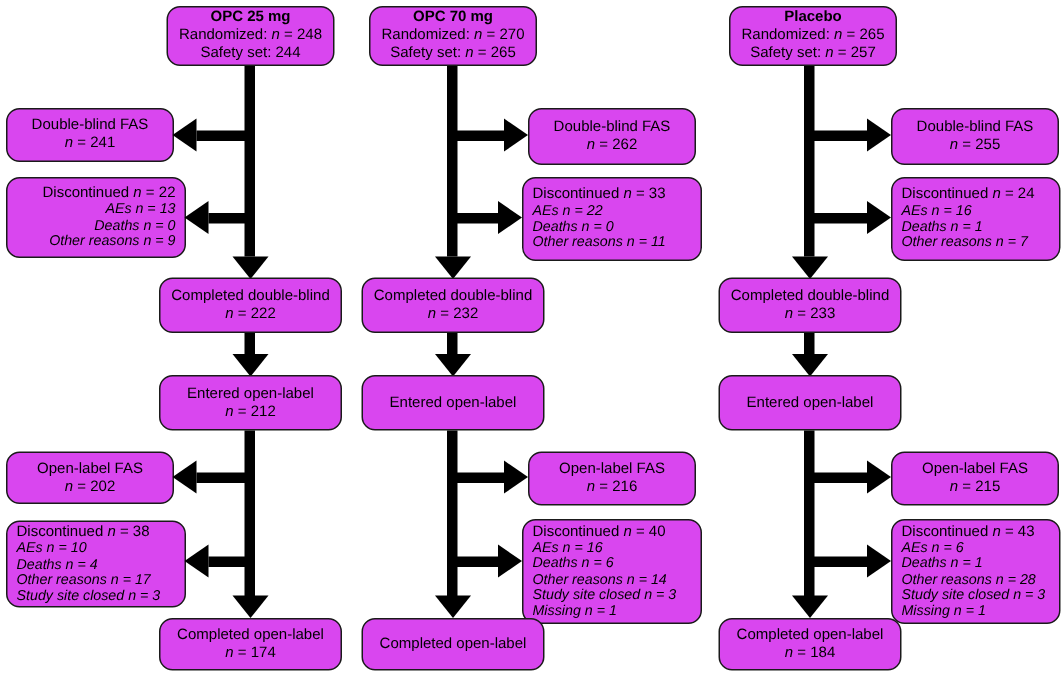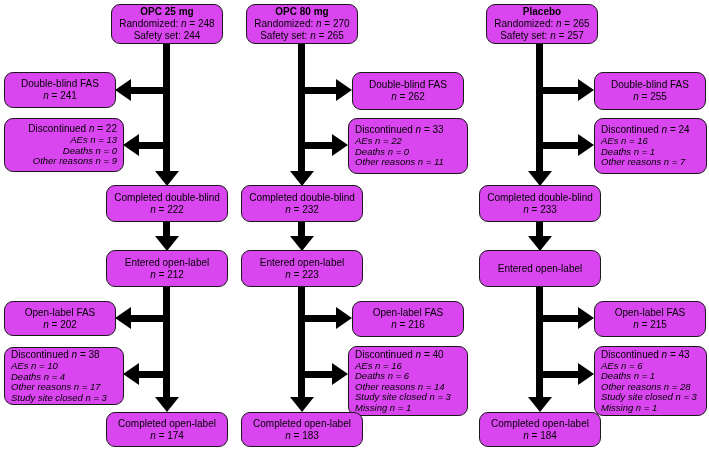--- a/index.html
+++ b/index.html
@@ -83,21 +83,21 @@
   </div>
   <div class="shaft-h" style="left:139px;top:371px;width:28px;"></div>
   <div class="head-left" style="left:123px;top:363px;"></div>
 
   <div class="box center" style="left:106px;top:412px;width:122px;height:35px;">
     <div>Completed open-label</div>
     <div><i>n</i> = 174</div>
   </div>
 
   <div class="box center" style="left:246px;top:4px;width:112px;height:40px;">
-    <div class="bold">OPC 80 mg</div>
+    <div class="bold">OPC 70 mg</div>
     <div>Randomized: <i>n</i> = 270</div>
     <div>Safety set: <i>n</i> = 265</div>
   </div>
   <div class="shaft-v" style="left:298px;top:44px;height:127px;"></div>
   <div class="head-down" style="left:290px;top:171px;"></div>
 
   <div class="box center" style="left:352px;top:72px;width:112px;height:38px;">
     <div>Double-blind FAS</div>
     <div><i>n</i> = 262</div>
   </div>
@@ -115,21 +115,20 @@
 
   <div class="box center" style="left:241px;top:185px;width:122px;height:37px;">
     <div>Completed double-blind</div>
     <div><i>n</i> = 232</div>
   </div>
   <div class="shaft-v" style="left:298px;top:222px;height:14px;"></div>
   <div class="head-down" style="left:290px;top:236px;"></div>
 
   <div class="box center" style="left:241px;top:250px;width:122px;height:37px;">
     <div>Entered open-label</div>
-    <div><i>n</i> = 223</div>
   </div>
   <div class="shaft-v" style="left:298px;top:287px;height:111px;"></div>
   <div class="head-down" style="left:290px;top:397px;"></div>
 
   <div class="box center" style="left:352px;top:301px;width:112px;height:36px;">
     <div>Open-label FAS</div>
     <div><i>n</i> = 216</div>
   </div>
   <div class="shaft-h" style="left:302px;top:315px;width:34px;"></div>
   <div class="head-right" style="left:336px;top:307px;"></div>
@@ -140,21 +139,20 @@
     <div class="detail">Deaths  n = 6</div>
     <div class="detail">Other reasons n = 14</div>
     <div class="detail">Study site closed n = 3</div>
     <div class="detail">Missing n = 1</div>
   </div>
   <div class="shaft-h" style="left:302px;top:371px;width:30px;"></div>
   <div class="head-right" style="left:332px;top:363px;"></div>
 
   <div class="box center" style="left:241px;top:412px;width:122px;height:35px;">
     <div>Completed open-label</div>
-    <div><i>n</i> = 183</div>
   </div>
 
   <div class="box center" style="left:486px;top:4px;width:112px;height:40px;">
     <div class="bold">Placebo</div>
     <div>Randomized: <i>n</i> = 265</div>
     <div>Safety set: <i>n</i> = 257</div>
   </div>
   <div class="shaft-v" style="left:536px;top:44px;height:127px;"></div>
   <div class="head-down" style="left:528px;top:171px;"></div>
 

